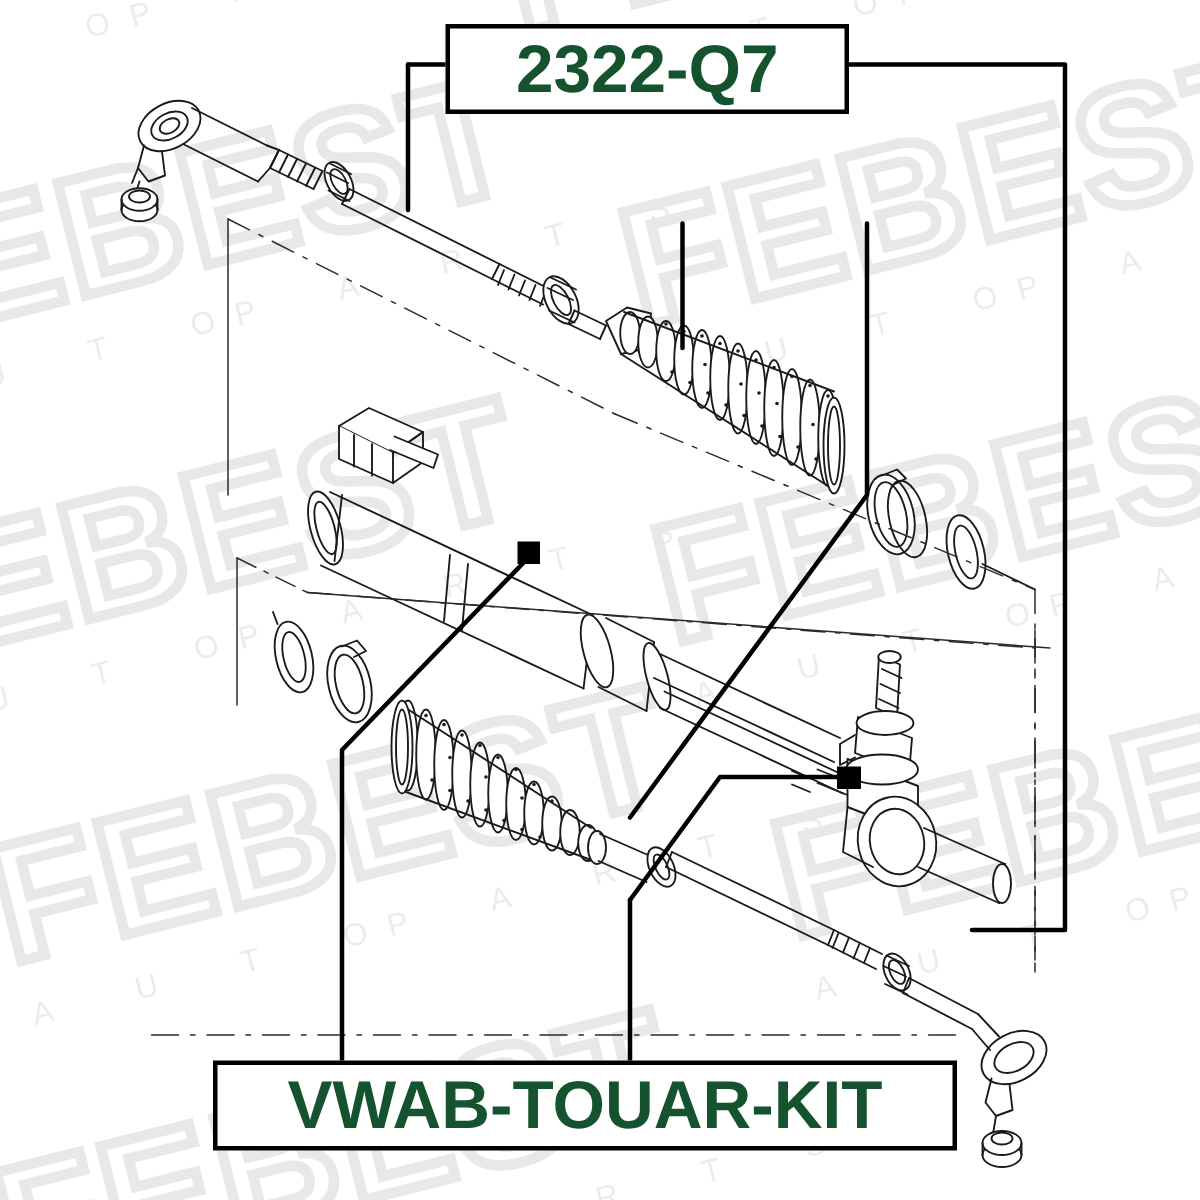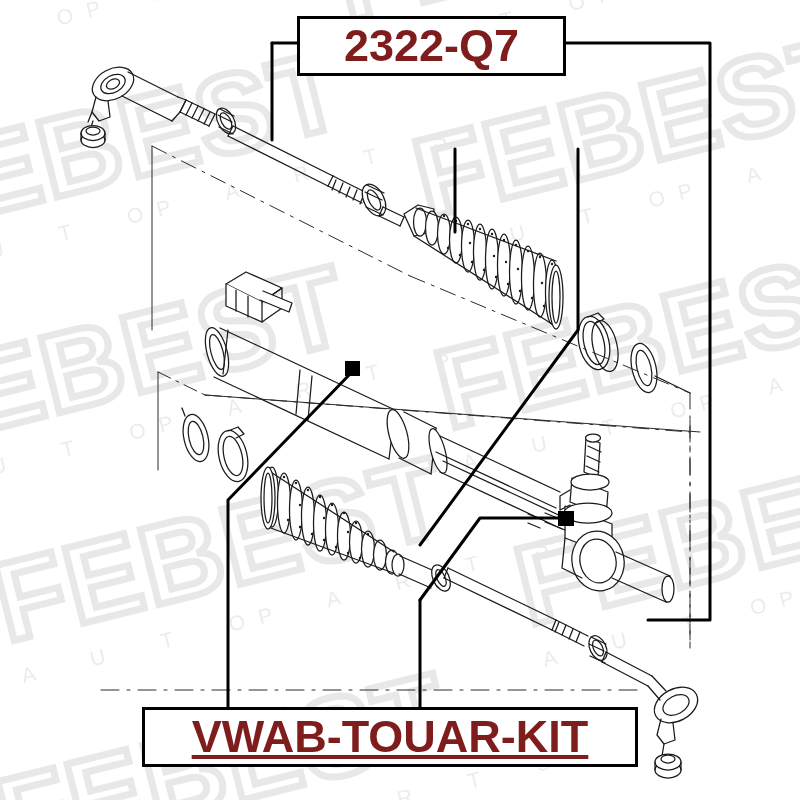--- a/index.html
+++ b/index.html
@@ -3,25 +3,25 @@
 <meta charset="utf-8">
 <style>
   html,body{margin:0;padding:0;background:#fff;}
   body{width:800px;height:800px;overflow:hidden;
        font-family:"Liberation Sans",sans-serif;-webkit-font-smoothing:none;}
   #sheet{position:relative;width:800px;height:800px;background:#ffffff;}
   #sheet svg{position:absolute;left:0;top:0;}
 
   .lbl{position:absolute;background:#ffffff;border:3px solid #000;
        display:flex;align-items:center;justify-content:center;
-       font-weight:bold;color:#7f1d1d;letter-spacing:0px;
+       font-weight:bold;color:#14532d;letter-spacing:0px;
        font-family:"Liberation Sans",sans-serif;white-space:nowrap;z-index:40;}
   #label-2322-q7{left:297px;top:16px;width:263px;height:54px;font-size:45px;}
   #label-vwrkb-001{left:294px;top:95px;width:320px;height:54px;font-size:45px;}
-  #label-vwab-kit{left:142px;top:707px;width:490px;height:54px;font-size:45px;text-decoration:underline;}
+  #label-vwab-kit{left:142px;top:707px;width:490px;height:54px;font-size:45px;}
 </style>
 </head>
 <body>
 
 <div id="sheet">
 
   <svg width="800" height="800" viewBox="0 0 800 800">
     <defs>
 
       <g id="wmtile">

